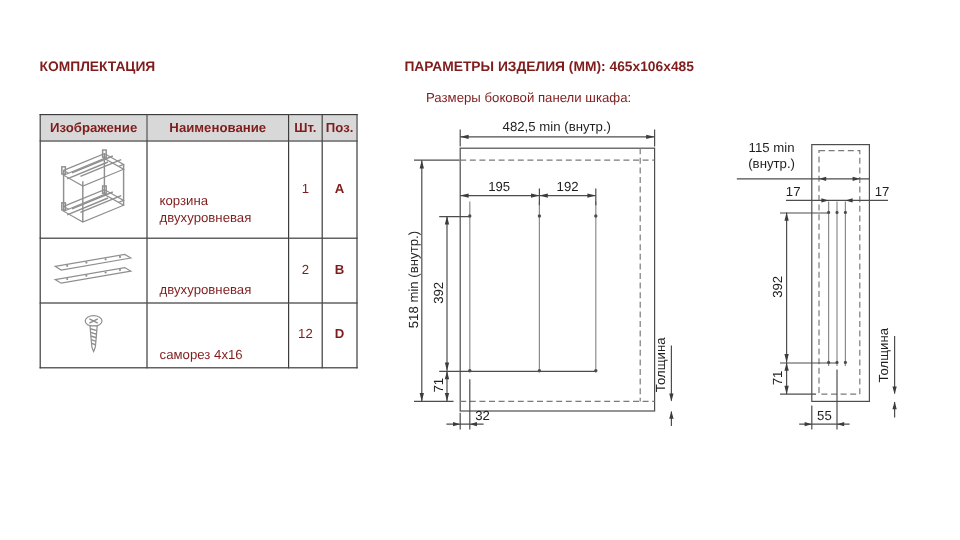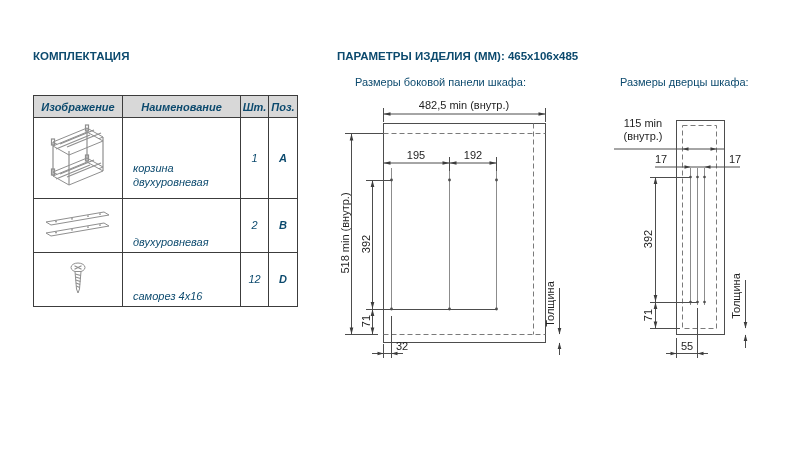--- a/index.html
+++ b/index.html
@@ -1,20 +1,20 @@
 <!DOCTYPE html>
 <html><head>
 <meta charset="utf-8">
 <style>
   html,body{margin:0;padding:0;background:#fff;}
   .page{position:relative;width:800px;height:450px;background:#ffffff;overflow:hidden;
-        font-family:"Liberation Sans",sans-serif;color:#0c4a6e;}
+        font-family:"Liberation Sans",sans-serif;color:#7f1d1d;}
   .sec-title{position:absolute;font-size:11.5px;font-weight:bold;white-space:nowrap;}
   .sub-title{position:absolute;font-size:11px;white-space:nowrap;}
-  table.kit{position:absolute;left:33px;top:95px;border-collapse:collapse;table-layout:fixed;font-style:italic;}
+  table.kit{position:absolute;left:33px;top:95px;border-collapse:collapse;table-layout:fixed;}
   table.kit td,table.kit th{border:1px solid #3c3c3c;font-size:11px;vertical-align:middle;
         padding:0;overflow:hidden;}
   table.kit th{background:#d8d8d8;font-weight:bold;text-align:center;height:21px;}
   .c-img{width:88px;text-align:center;}
   .c-name{width:117px;text-align:left;}
   .c-name .txt{display:block;padding:2px 6px 2px 10px;line-height:1.25;margin-top:35px;}
   .c-qty{width:27px;text-align:center;}
   .c-pos{width:28px;text-align:center;font-weight:bold;}
   svg text{font-family:"Liberation Sans",sans-serif;font-size:11px;fill:#1f1f1f;}
   .drw{position:absolute;}
@@ -114,21 +114,20 @@
         <span class="txt">саморез 4x16</span>
       </td>
       <td class="c-qty">12</td>
       <td class="c-pos">D</td>
     </tr>
   </tbody>
     </table>
 
   <div class="sec-title" style="left:337px;top:50px;">ПАРАМЕТРЫ ИЗДЕЛИЯ (ММ): 465x106x485</div>
   <div class="sub-title" style="left:355px;top:76px;">Размеры боковой панели шкафа:</div>
-  <div class="sub-title" style="left:620px;top:76px;">Размеры дверцы шкафа:</div>
 
   <svg class="drw" style="left:332px;top:92px;" width="245" height="285" viewBox="0 0 245 285">
 
     <rect class="ln" x="51.5" y="31.5" width="162" height="219" fill="#fff"></rect>
     <line class="dash" x1="51.5" y1="41.5" x2="213.5" y2="41.5"></line>
     <line class="dash" x1="201.5" y1="31.5" x2="201.5" y2="242.5"></line>
     <line class="dash" x1="51.5" y1="242.5" x2="213.5" y2="242.5"></line>
 
     <line class="thin" x1="59.5" y1="76" x2="59.5" y2="217"></line>
     <line class="thin" x1="117.5" y1="76" x2="117.5" y2="217"></line>

